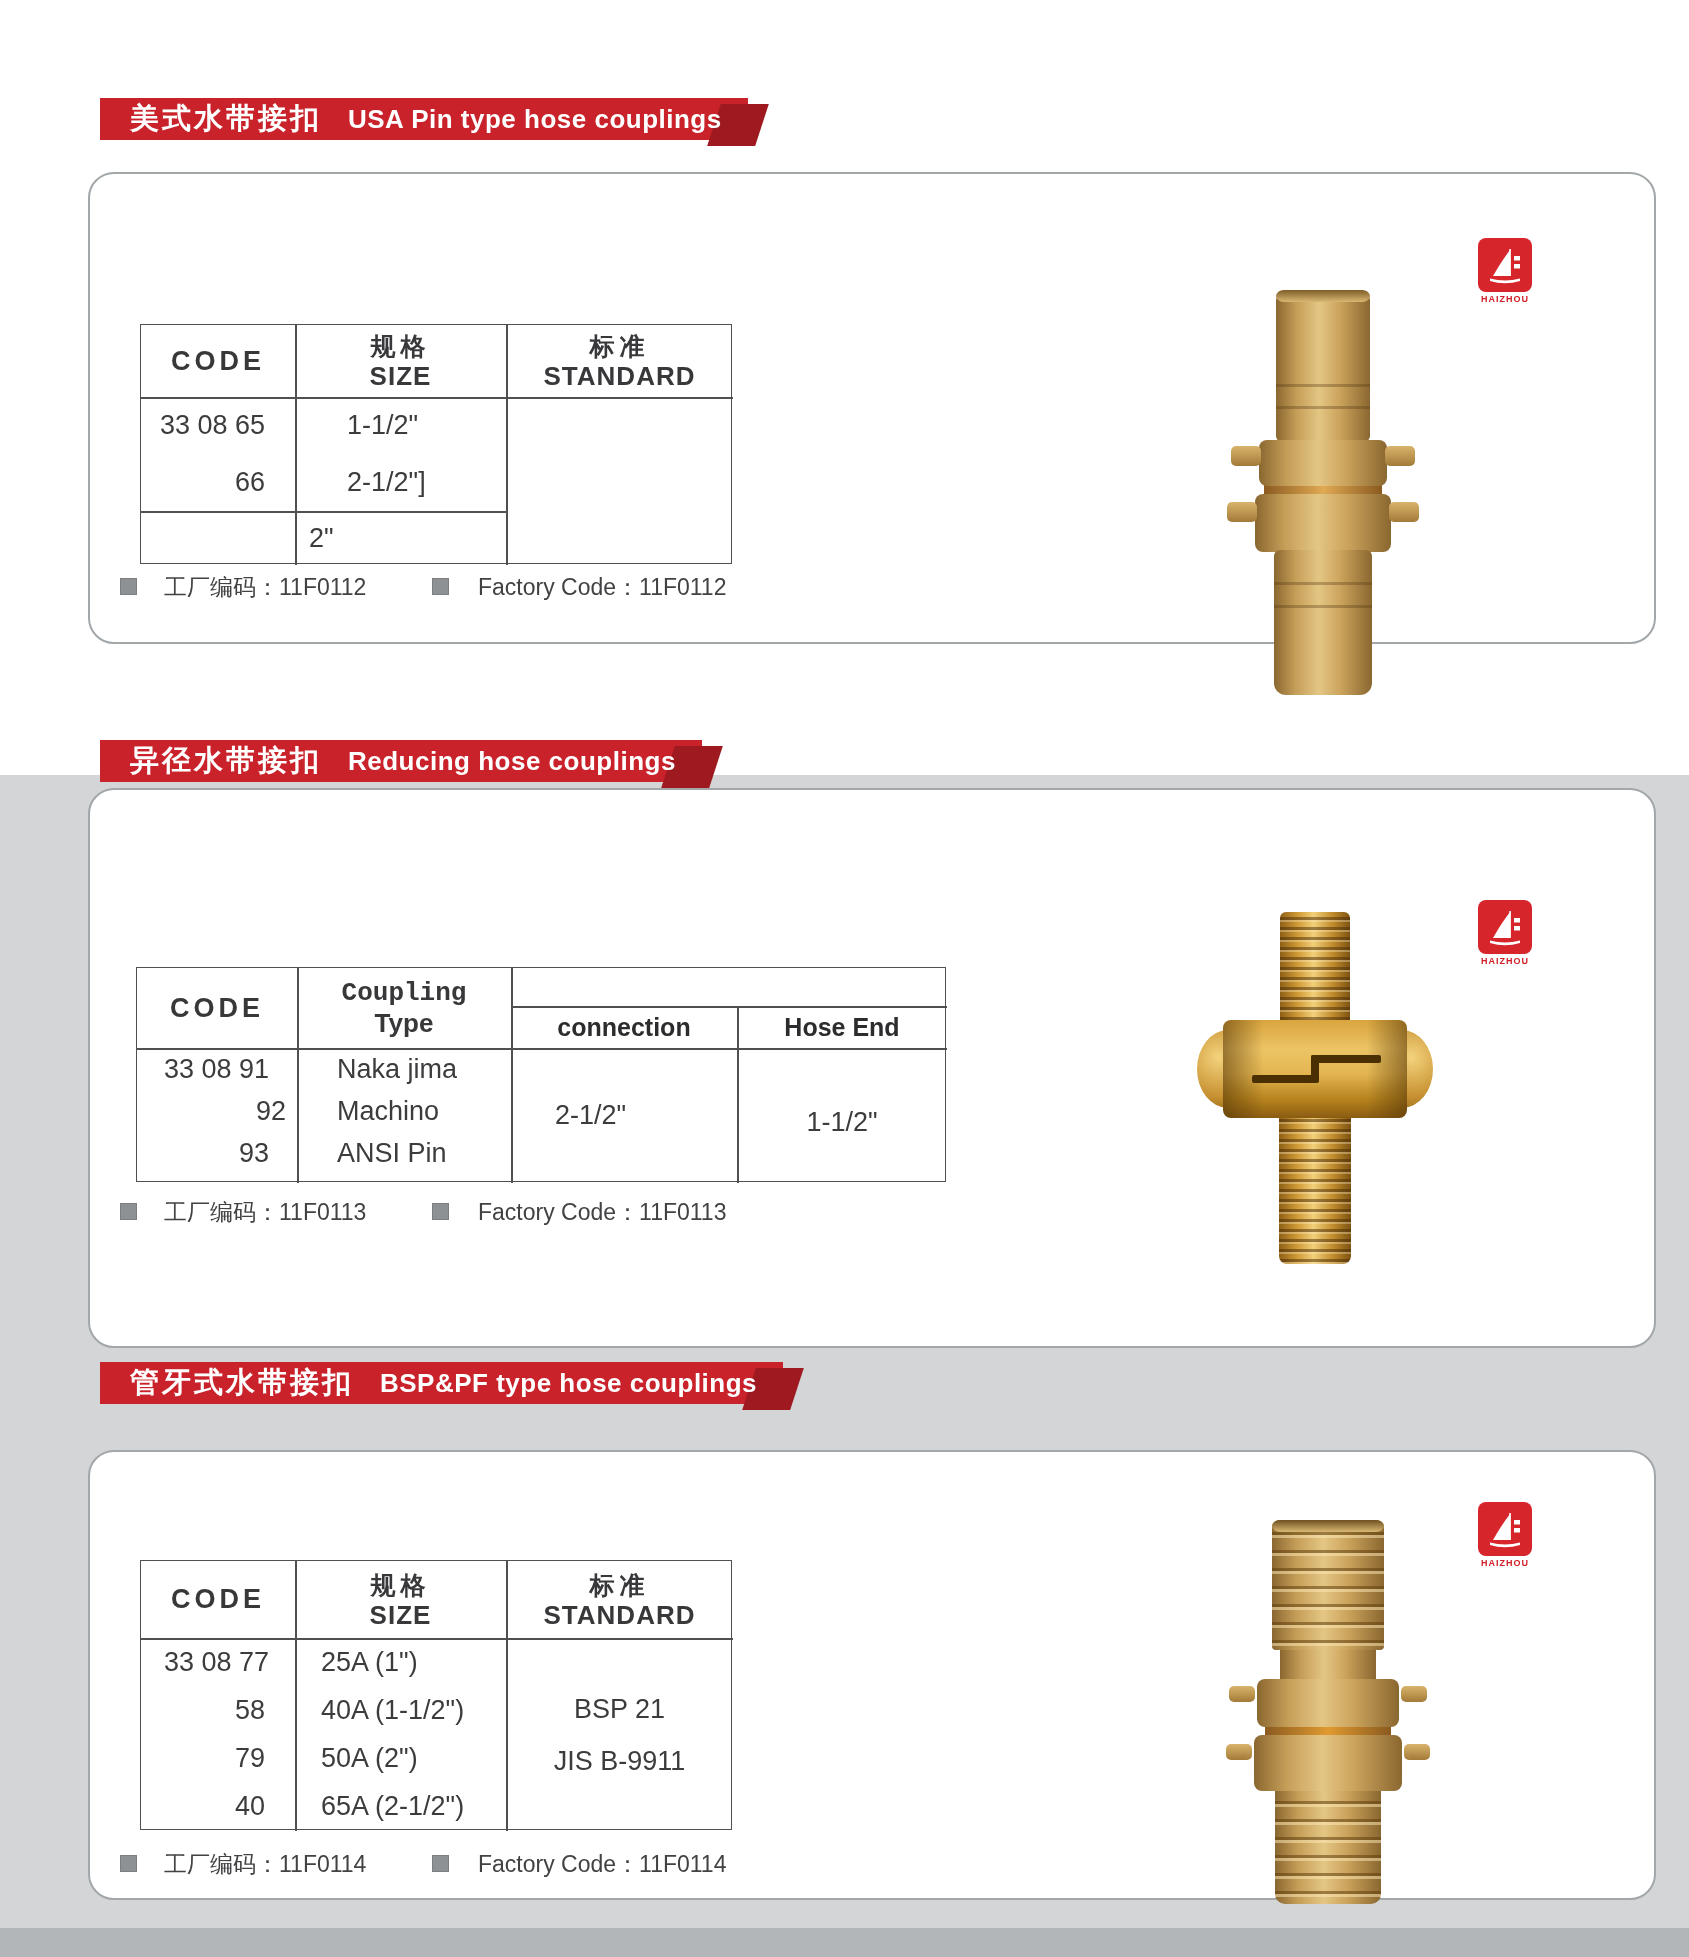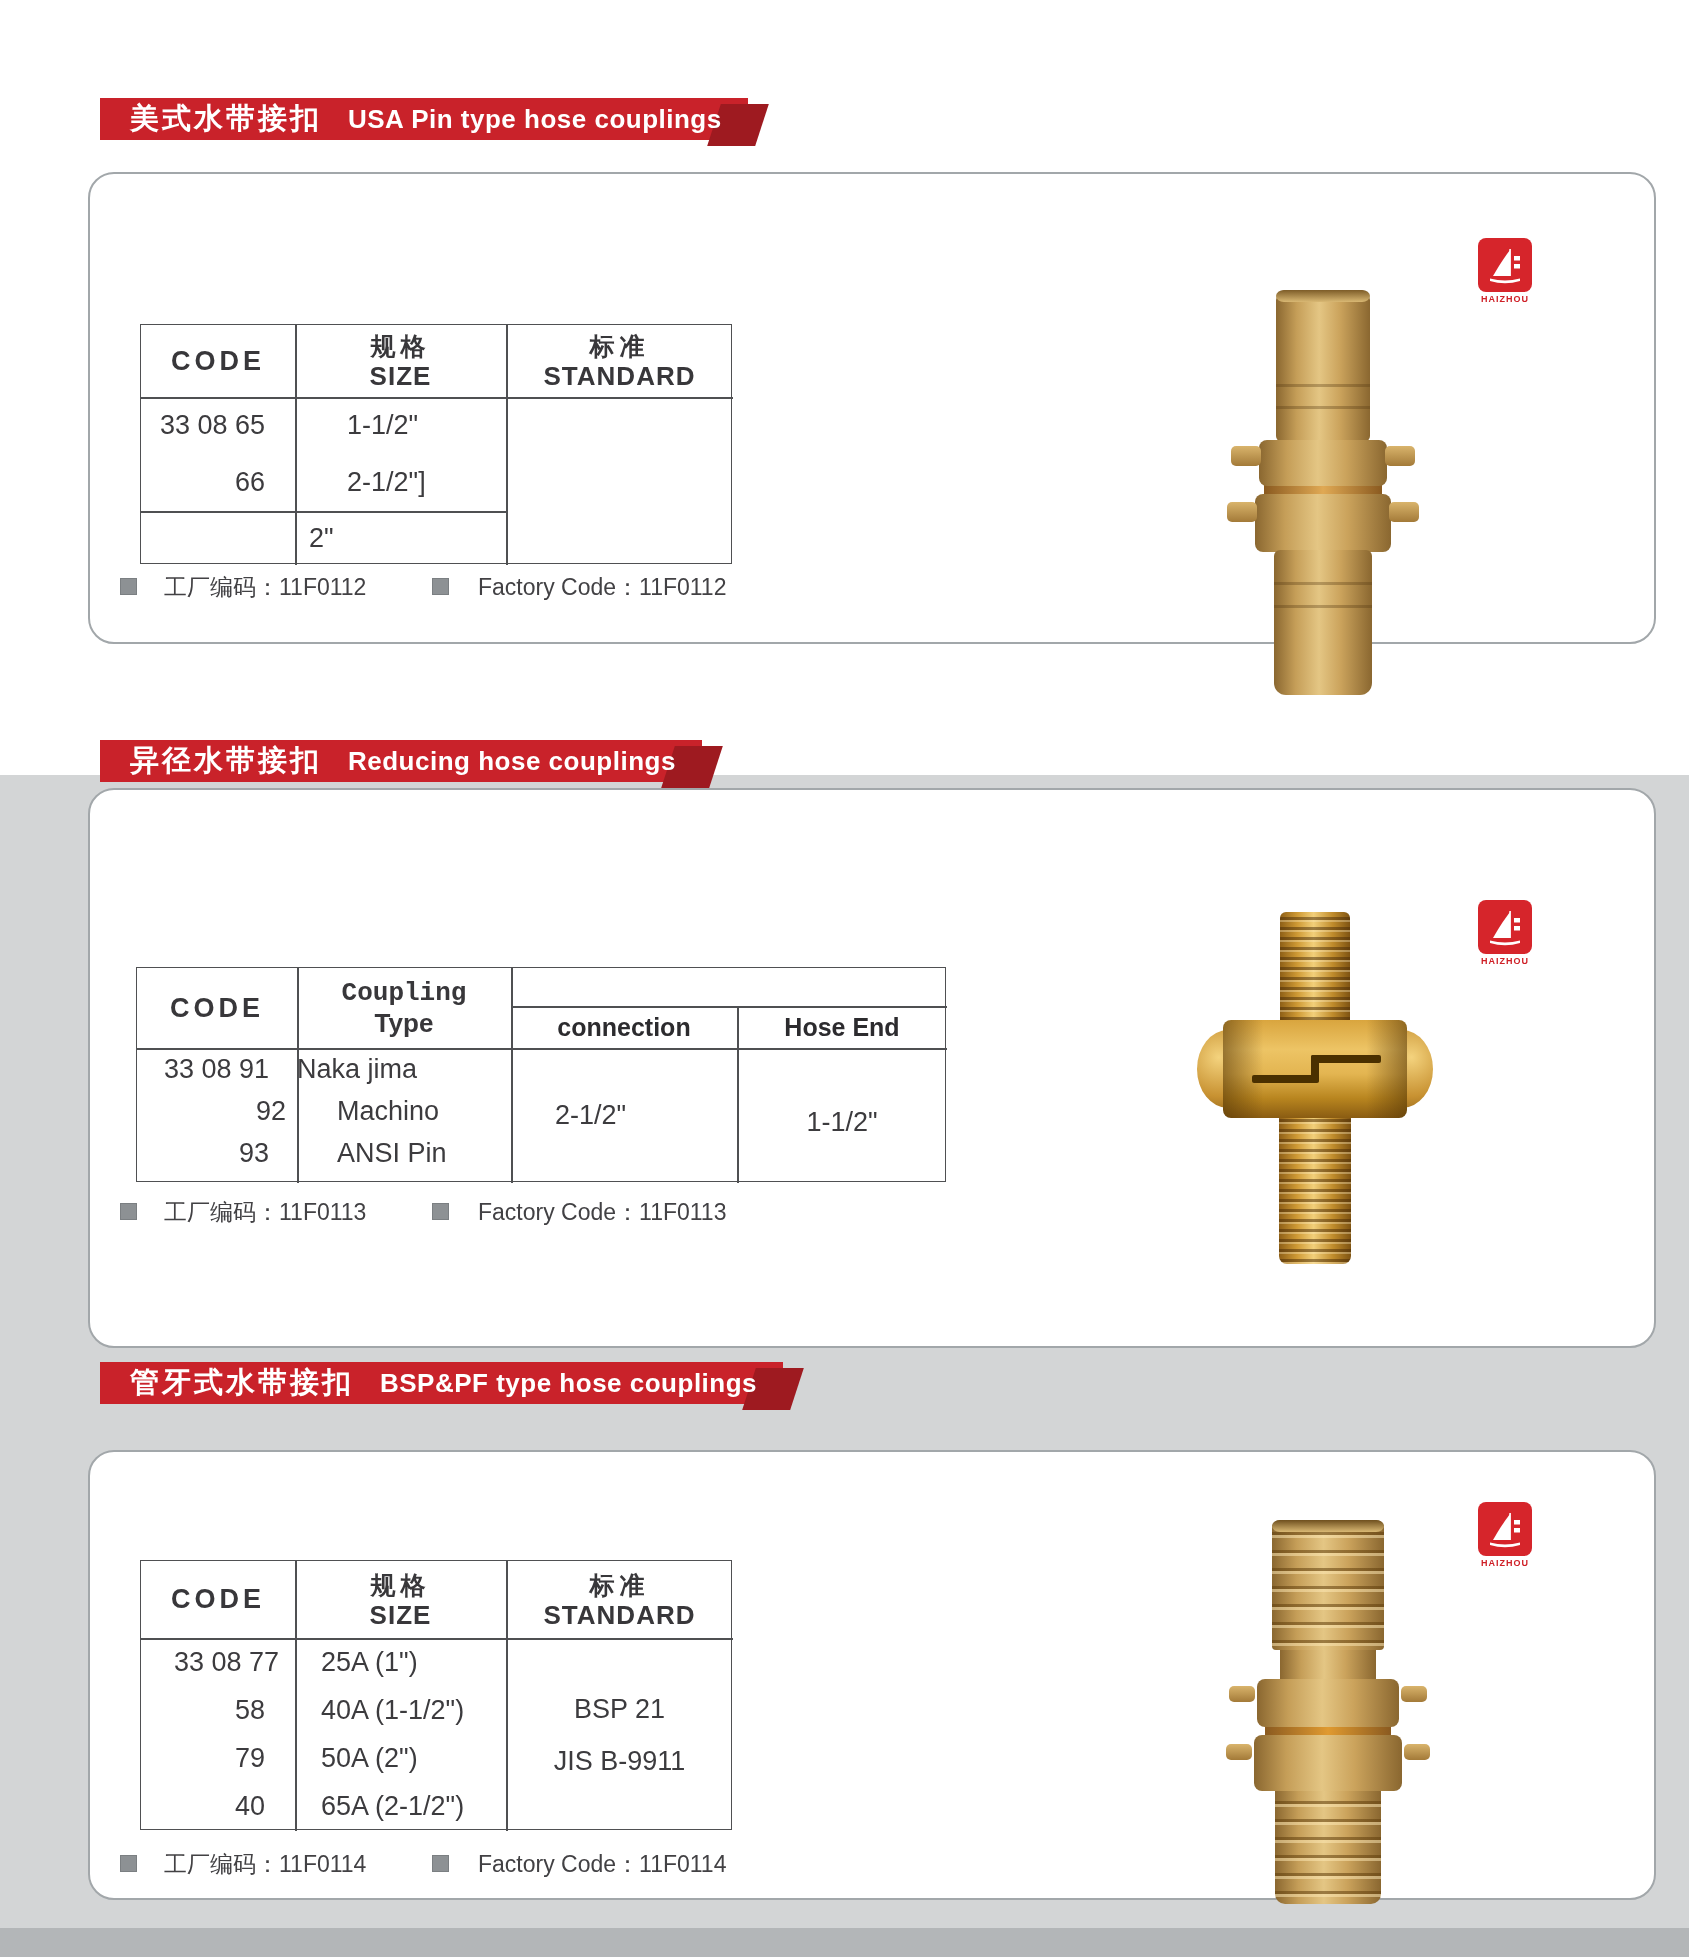--- a/index.html
+++ b/index.html
@@ -202,21 +202,21 @@
       <div class="hdr-stack" style="left:160px;top:0;width:214px;height:80px;">
         <span class="hdr-en" style="letter-spacing:0;font-family:Liberation Mono, monospace;">Coupling</span>
         <span class="hdr-en" style="letter-spacing:0;">Type</span>
       </div>
       <div class="cell hdr" style="left:374px;top:38px;width:226px;height:42px;font-size:25px;">connection</div>
       <div class="cell hdr" style="left:600px;top:38px;width:210px;height:42px;font-size:25px;">Hose End</div>
 
       <div class="cell right num" style="left:0;top:80px;width:160px;height:42px;padding-right:28px;">33 08 91</div>
       <div class="cell right num" style="left:0;top:122px;width:160px;height:42px;padding-right:11px;">92</div>
       <div class="cell right num" style="left:0;top:164px;width:160px;height:42px;padding-right:28px;">93</div>
-      <div class="cell left val" style="left:160px;top:80px;width:232px;height:42px;">Naka jima</div>
+      <div class="cell left val" style="left:160px;top:80px;width:232px;height:42px;padding-left:40px;">Naka jima</div>
       <div class="cell left val" style="left:160px;top:122px;width:214px;height:42px;padding-left:40px;">Machino</div>
       <div class="cell left val" style="left:160px;top:164px;width:214px;height:42px;padding-left:40px;">ANSI Pin</div>
       <div class="cell left val" style="left:374px;top:80px;width:226px;height:135px;padding-left:44px;">2-1/2"</div>
       <div class="cell val" style="left:600px;top:80px;width:210px;height:135px;padding-top:14px;">1-1/2"</div>
     </div>
 
     <div class="fsq" style="left:30px;top:413px;"></div>
     <div class="ftext" style="left:74px;top:409px;">工厂编码：11F0113</div>
     <div class="fsq" style="left:342px;top:413px;"></div>
     <div class="ftext" style="left:388px;top:409px;">Factory Code：11F0113</div>
@@ -264,21 +264,21 @@
       <div class="cell code-hdr" style="left:0;top:0;width:154px;height:77px;">CODE</div>
       <div class="hdr-stack" style="left:154px;top:0;width:211px;height:77px;">
         <span class="hdr-zh">规格</span>
         <span class="hdr-en">SIZE</span>
       </div>
       <div class="hdr-stack" style="left:365px;top:0;width:227px;height:77px;">
         <span class="hdr-zh">标准</span>
         <span class="hdr-en">STANDARD</span>
       </div>
 
-      <div class="cell right num" style="left:0;top:77px;width:154px;height:48px;padding-right:16px;">33 08 77</div>
+      <div class="cell right num" style="left:0;top:77px;width:154px;height:48px;padding-right:26px;">33 08 77</div>
       <div class="cell right num" style="left:0;top:125px;width:154px;height:48px;padding-right:30px;">58</div>
       <div class="cell right num" style="left:0;top:173px;width:154px;height:48px;padding-right:30px;">79</div>
       <div class="cell right num" style="left:0;top:221px;width:154px;height:49px;padding-right:30px;">40</div>
       <div class="cell left val" style="left:154px;top:77px;width:211px;height:48px;padding-left:26px;">25A (1")</div>
       <div class="cell left val" style="left:154px;top:125px;width:211px;height:48px;padding-left:26px;">40A (1-1/2")</div>
       <div class="cell left val" style="left:154px;top:173px;width:211px;height:48px;padding-left:26px;">50A (2")</div>
       <div class="cell left val" style="left:154px;top:221px;width:211px;height:49px;padding-left:26px;">65A (2-1/2")</div>
       <div class="hdr-stack" style="left:365px;top:77px;width:227px;height:193px;">
         <span class="val" style="line-height:52px;">BSP 21</span>
         <span class="val" style="line-height:52px;">JIS B-9911</span>

